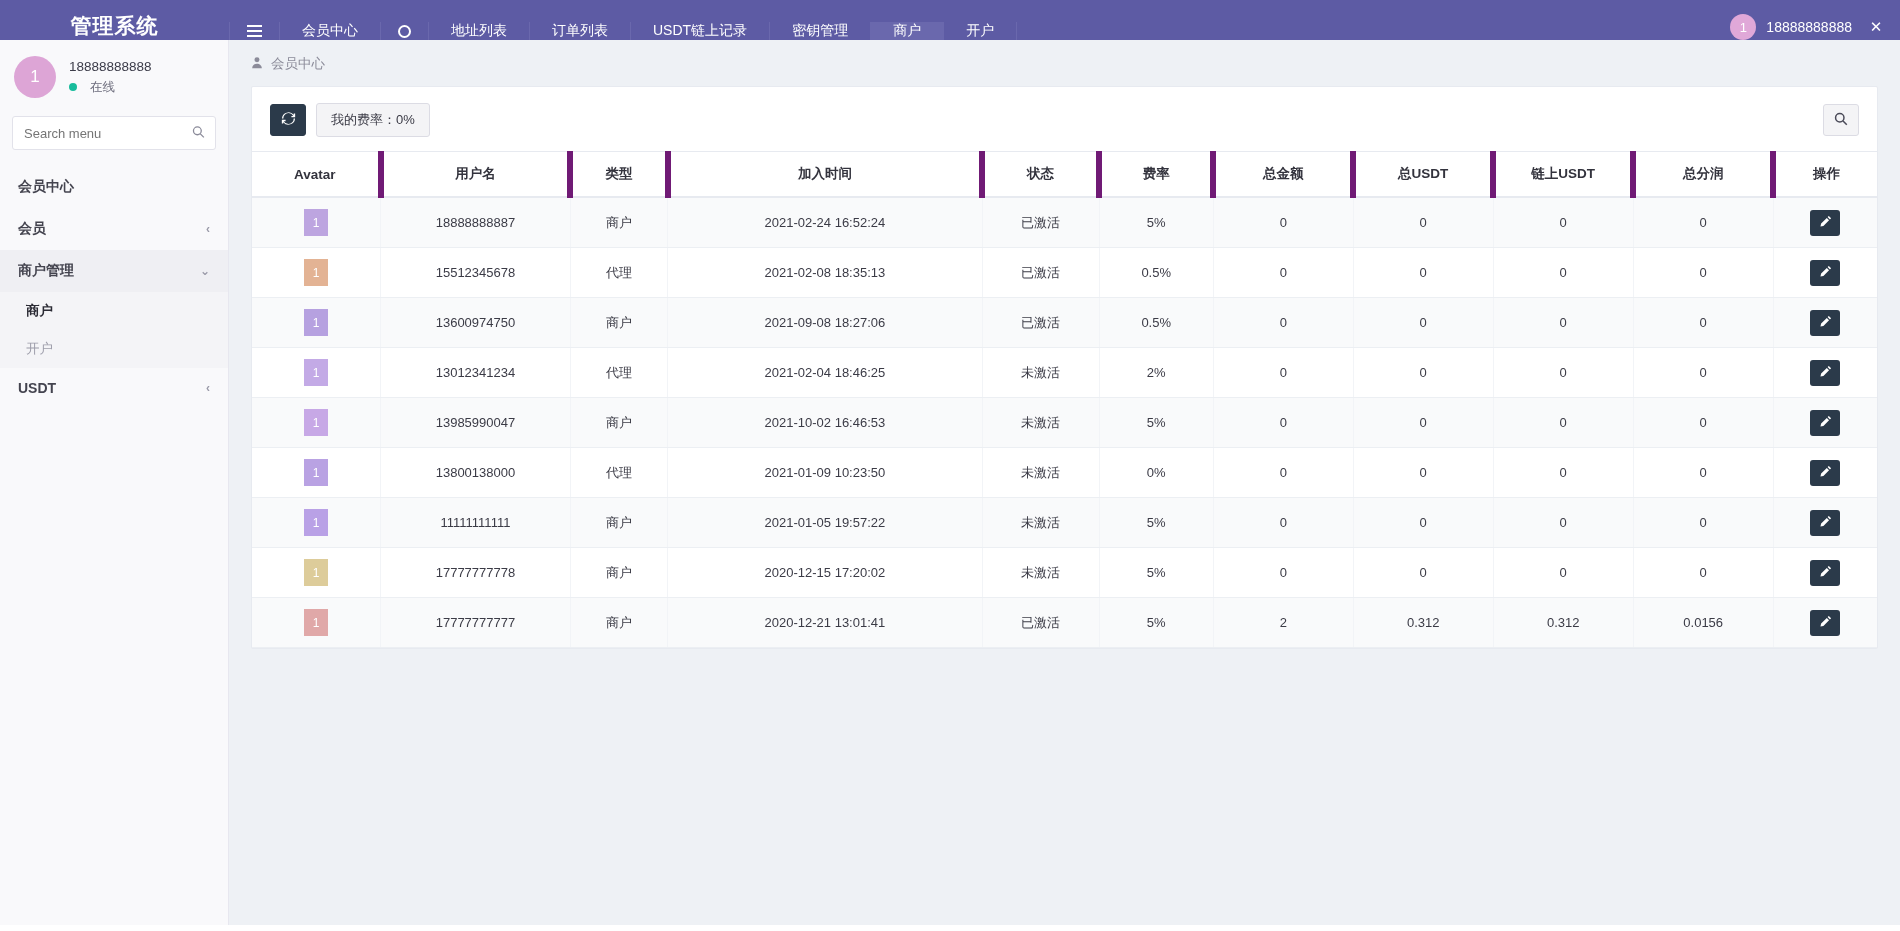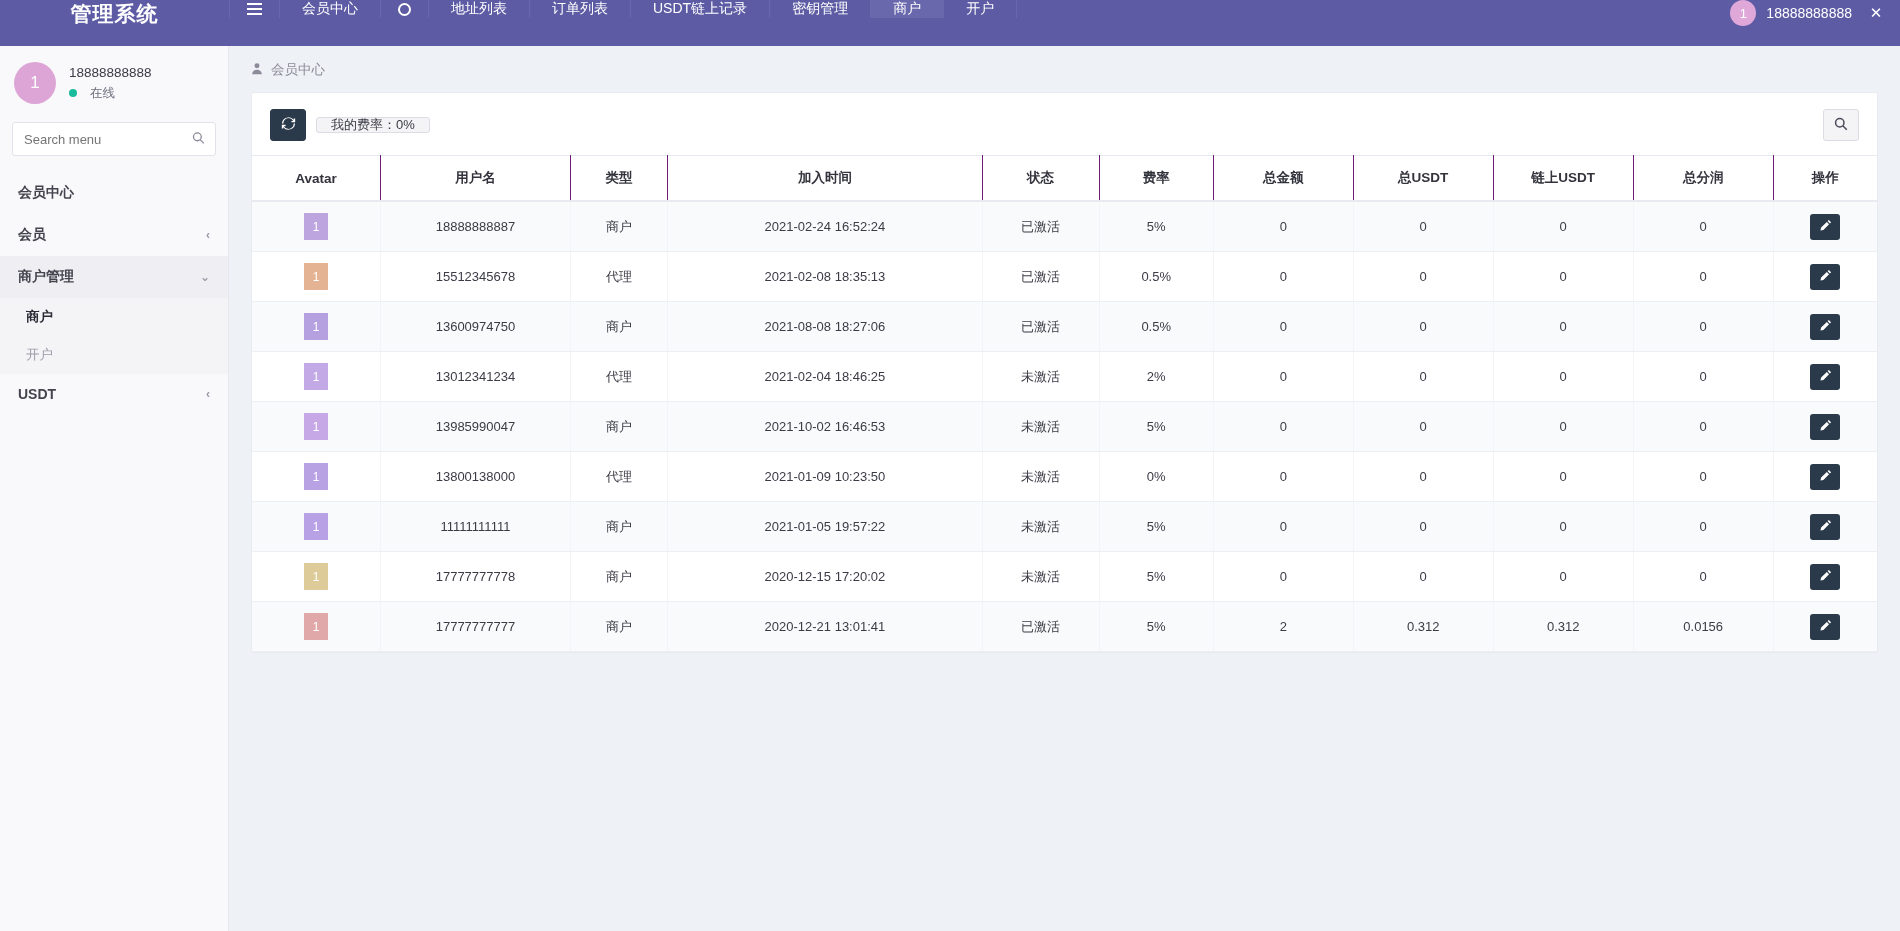--- a/index.html
+++ b/index.html
@@ -5,24 +5,24 @@
   * { box-sizing: border-box; margin: 0; padding: 0; }
   html, body {
     width: 1900px; height: 931px;
     font-family: "Liberation Sans", "DejaVu Sans", sans-serif;
     background: #ffffff;
     overflow: hidden;
   }
 
   
   .navbar {
-    height: 46px;
+    height: 40px;
     background: #5d5ba4;
     display: flex;
-    align-items: flex-start;
+    align-items: flex-end;
     position: relative;
     z-index: 20;
   }
   .brand {
     width: 229px;
     display: flex;
     align-items: center;
     justify-content: center;
     color: #ffffff;
     font-size: 21px;
@@ -165,21 +165,21 @@
     background: #2b3a4a;
     border: 1px solid #2b3a4a;
     border-radius: 3px;
     color: #fff;
     display: flex; align-items: center; justify-content: center;
     font-size: 14px; cursor: pointer;
     flex: 0 0 36px;
   }
   .btn-rate {
     margin-left: 10px;
-    height: 16px;
+    height: 34px;
     background: #f4f4f6;
     border: 1px solid #dcdce4;
     border-radius: 3px;
     display: flex; align-items: center;
     padding: 0 14px;
     font-size: 13px; color: #3a3a45;
     cursor: pointer;
   }
   .btn-search {
     margin-left: auto;
@@ -191,21 +191,21 @@
     font-size: 14px; color: #4a4a58; cursor: pointer;
   }
 
   table.grid { width: 100%; border-collapse: collapse; }
   table.grid th {
     font-size: 13.5px; font-weight: bold; color: #33333d;
     padding: 13px 6px;
     text-align: center;
     border-top: 1px solid #e7eaf0;
     border-bottom: 2px solid #e7eaf0;
-    border-right: 1px solid #701a75;
+    border-right: 6px solid #701a75;
     white-space: nowrap;
   }
   table.grid th:last-child { border-right: 0; }
   table.grid td {
     font-size: 13px; color: #3b3b46;
     padding: 11px 6px;
     text-align: center;
     border-bottom: 1px solid #eceff3;
     border-right: 1px solid #f2f4f7;
     white-space: nowrap;
@@ -405,21 +405,21 @@
               <td><button class="btn-edit">
                   <span><svg width="13" height="13" viewBox="0 0 16 16" fill="#fff">
                       <path d="M12.1 1.1l2.8 2.8-1.5 1.5-2.8-2.8zM9.6 3.6l2.8 2.8-7 7-3.6.8.8-3.6z"></path>
                     </svg></span>
                 </button></td>
             </tr>
             <tr>
               <td><span class="cell-avatar" style="background: rgb(182, 161, 224);">1</span></td>
               <td>13600974750</td>
               <td>商户</td>
-              <td>2021-08-08 18:27:06</td>
+              <td>2021-09-08 18:27:06</td>
               <td>已激活</td>
               <td>0.5%</td>
               <td>0</td>
               <td>0</td>
               <td>0</td>
               <td>0</td>
               <td><button class="btn-edit">
                   <span><svg width="13" height="13" viewBox="0 0 16 16" fill="#fff">
                       <path d="M12.1 1.1l2.8 2.8-1.5 1.5-2.8-2.8zM9.6 3.6l2.8 2.8-7 7-3.6.8.8-3.6z"></path>
                     </svg></span>

